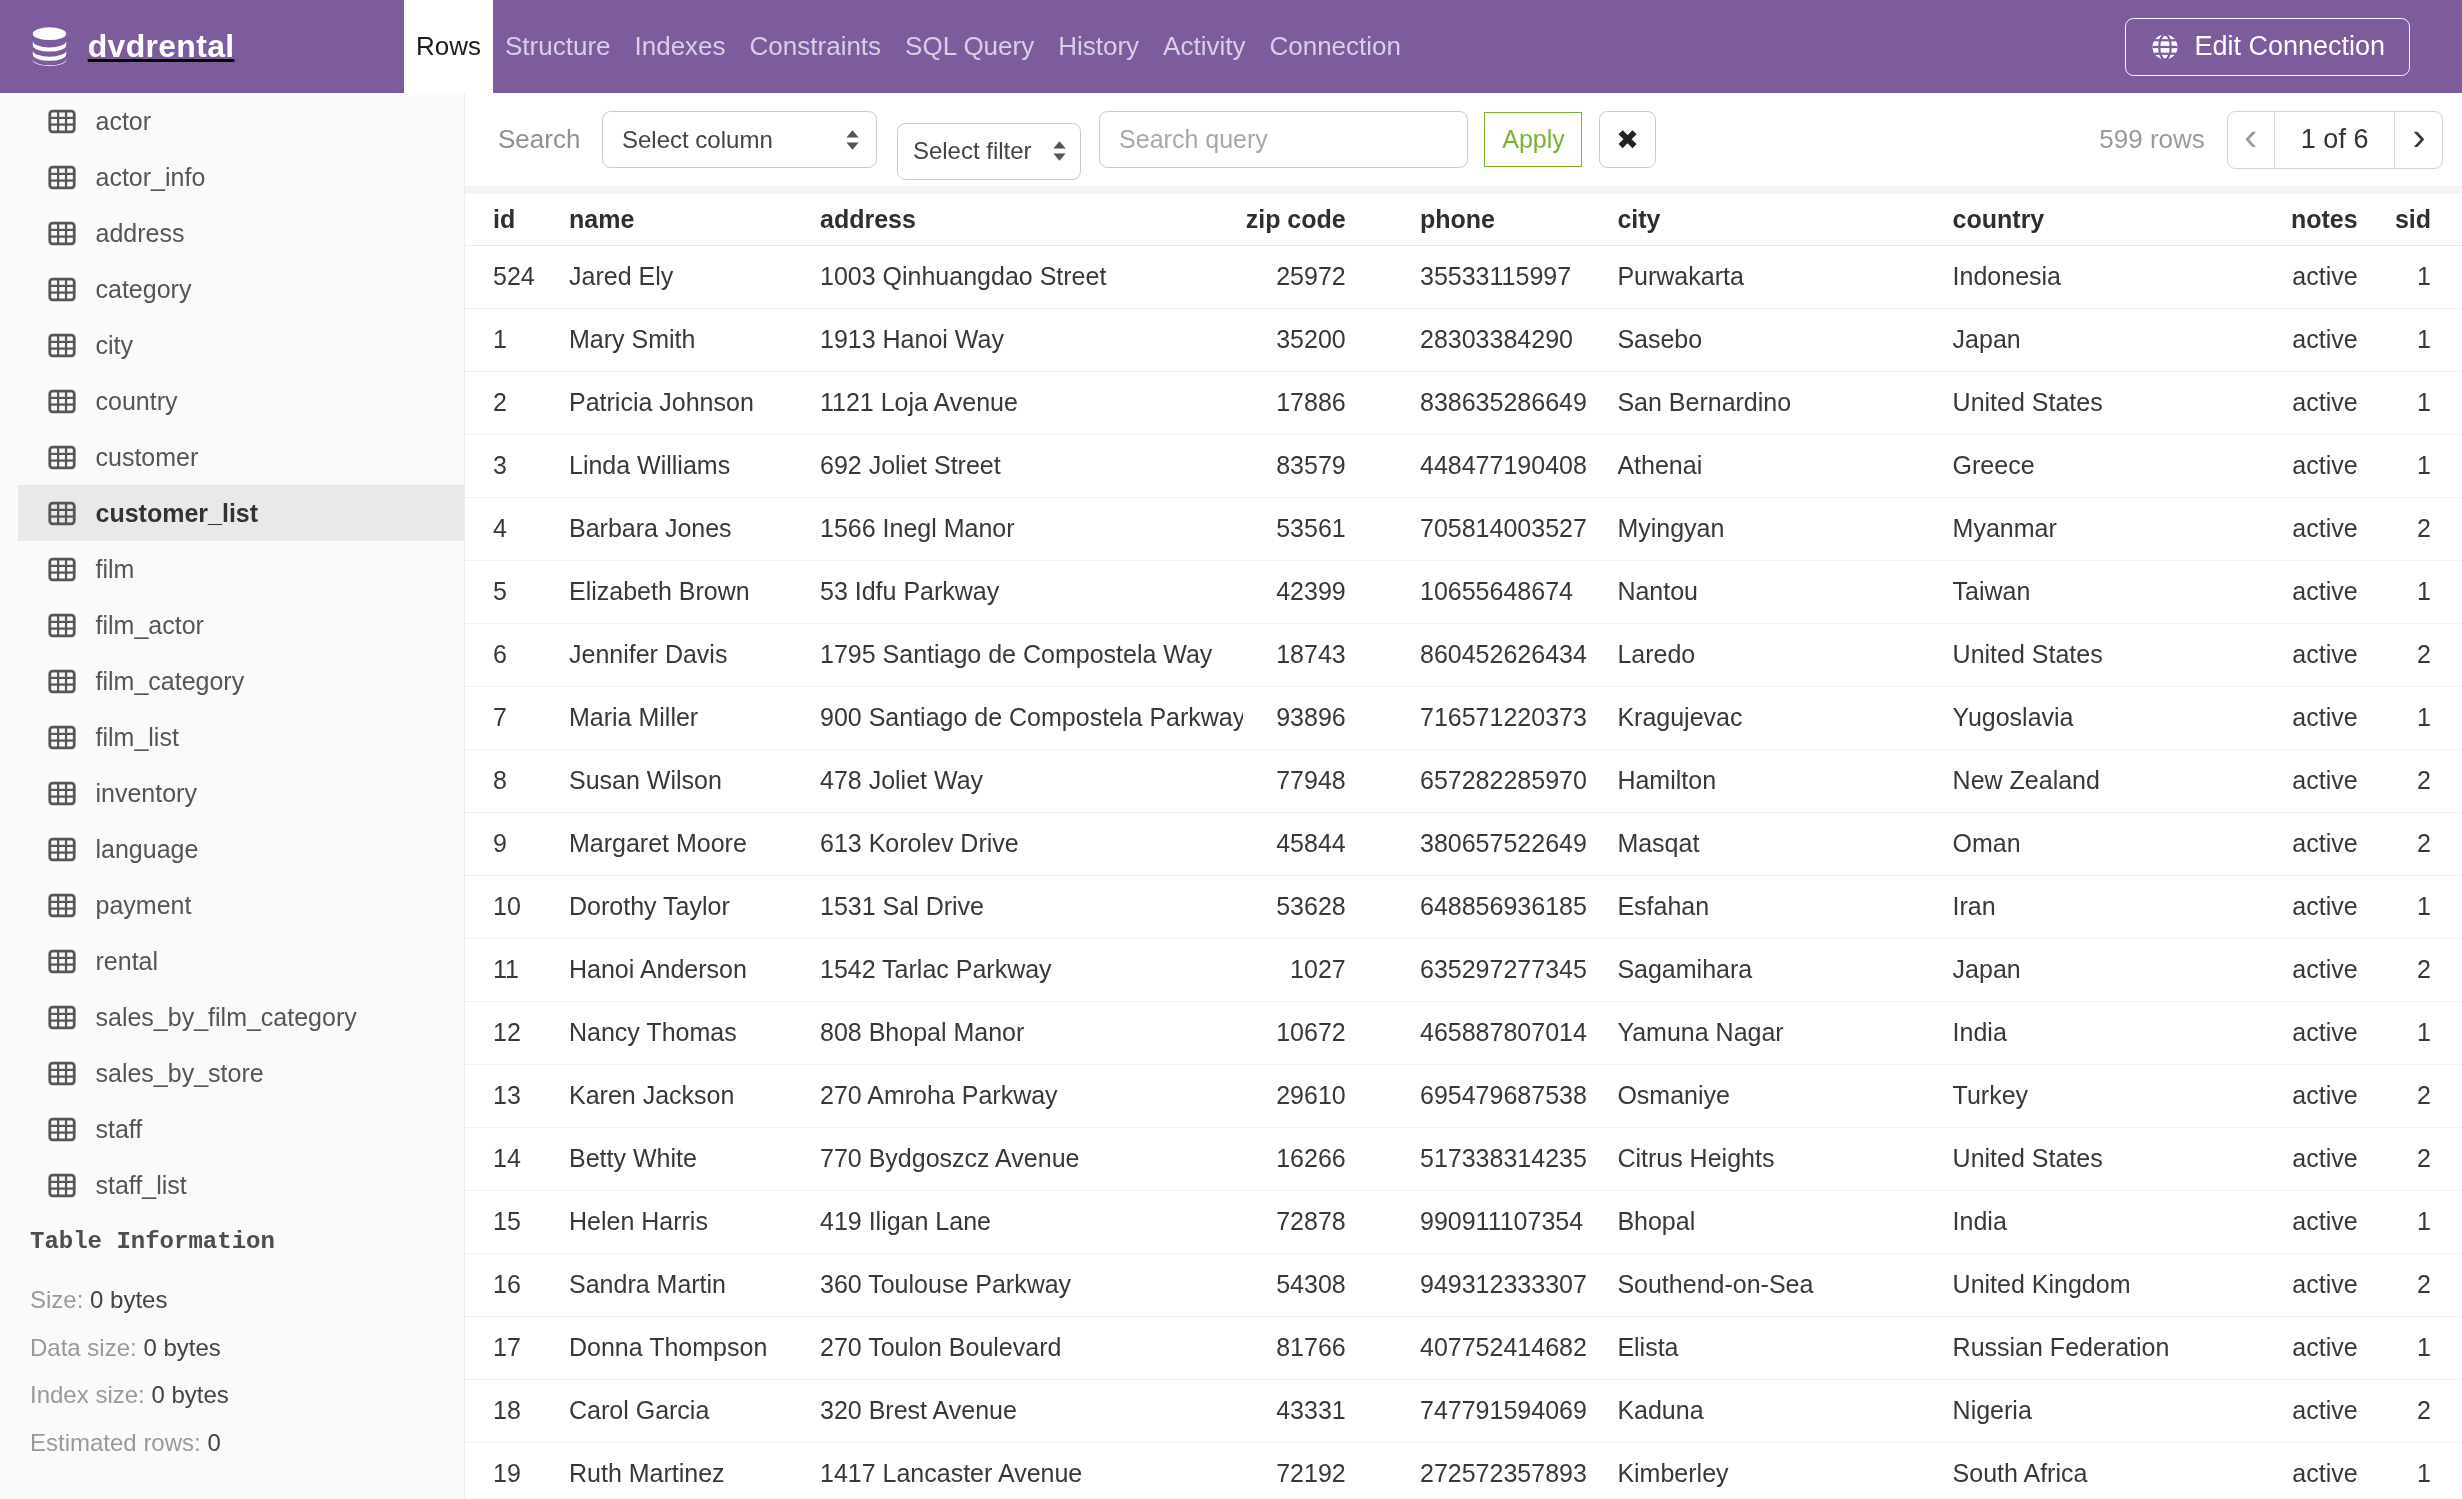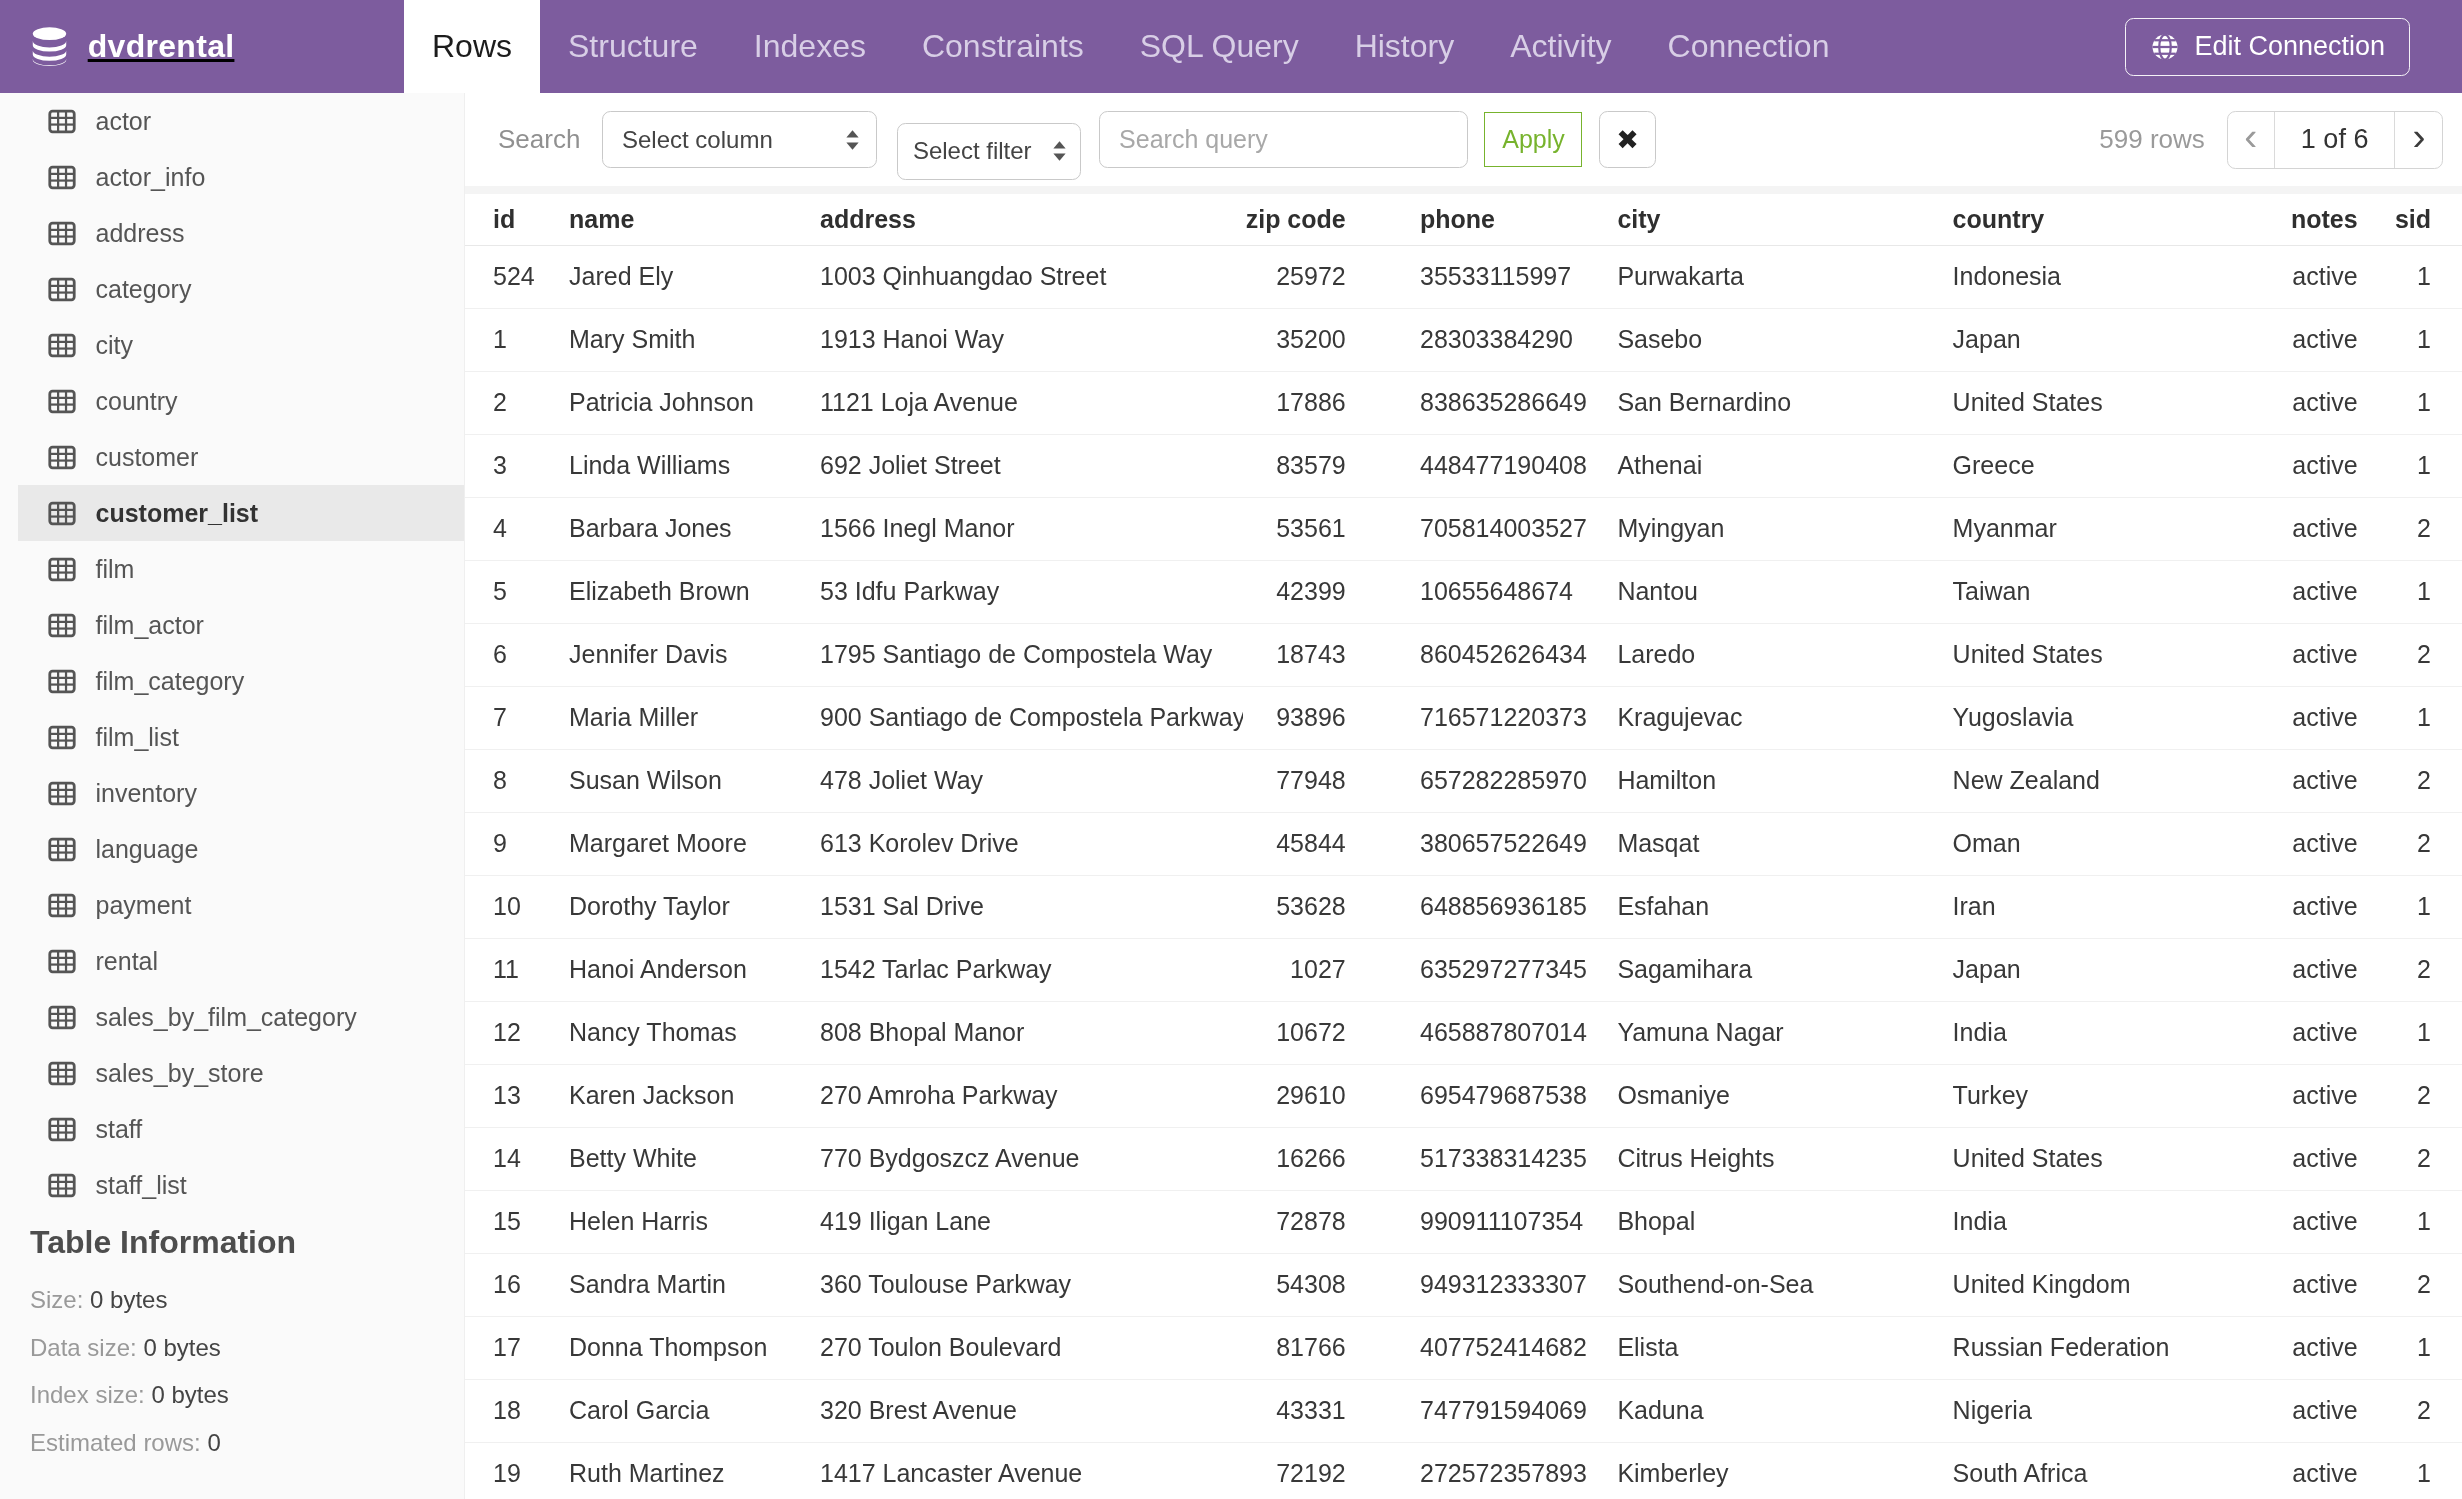--- a/index.html
+++ b/index.html
@@ -5,35 +5,35 @@
   * { margin:0; padding:0; box-sizing:border-box; }
   html,body { width:2462px; height:1500px; overflow:hidden; background:#fff;
               font-family:"Liberation Sans","DejaVu Sans",sans-serif; }
 
   
   .header { position:absolute; top:0; left:0; right:0; height:93px; background:#7D5C9E;
             display:flex; align-items:stretch; }
   .logo { width:404px; display:flex; align-items:center; padding-left:28px; gap:16.7px; flex:0 0 auto;text-decoration:underline; }
   .logo-text { color:#fff; font-size:32px; font-weight:bold; letter-spacing:0.3px; }
   .tabs { display:flex; align-items:stretch; }
-  .tab { padding:0 28px; display:flex; align-items:center; font-size:32px; color:#D8CEE6; cursor:pointer; }
+  .tab { padding:0 12px; display:flex; align-items:center; font-size:26px; color:#D8CEE6; cursor:pointer; }
   .tab.active { background:#fff; color:#1c1c1c; }
   .edit-conn { margin-left:auto; align-self:center; margin-right:52px; height:58px;
                display:flex; align-items:center; gap:14px; padding:0 24px;
                border:1.9px solid rgba(255,255,255,.92); border-radius:8.4px; background:transparent;
                color:#fff; font-size:27px; font-family:inherit; cursor:pointer; }
 
   
   .sidebar { position:absolute; top:93px; left:0; bottom:0; width:465px; background:#FAFAFA;
              border-right:0.9px solid #EFEFEF; }
   .side-item { height:56px; display:flex; align-items:center; gap:19.5px; padding-left:30px;
                font-size:25px; color:#555; cursor:pointer; white-space:nowrap;margin-left:18px; }
   .side-item.selected { background:#E9E9E9; font-weight:bold; color:#333; }
   .side-info { margin-top:13px; padding-left:30px; }
-  .info-heading { font-size:32px; font-weight:bold; color:#4d4d4d; line-height:32px; margin-bottom:28px; }
+  .info-heading { font-size:24px; font-weight:bold; color:#4d4d4d; line-height:32px; margin-bottom:28px;font-family:Liberation Mono, monospace; }
   .info-line { font-size:24px; color:#999; margin-bottom:19.5px; }
   .info-line .val { color:#444; }
 
   
   .main { position:absolute; left:465px; top:93px; right:0; bottom:0; background:#fff; }
   .toolbar { height:93px; display:flex; align-items:center; padding-left:33px; }
   .toolbar-label { color:#909090; font-size:26px; margin-right:22px; }
   .select-box { height:57px; border:0.9px solid #C9C9C9; border-radius:8.4px; background:#fff;
                 display:flex; align-items:center; justify-content:space-between;
                 font-size:24px; color:#444; cursor:pointer; }

